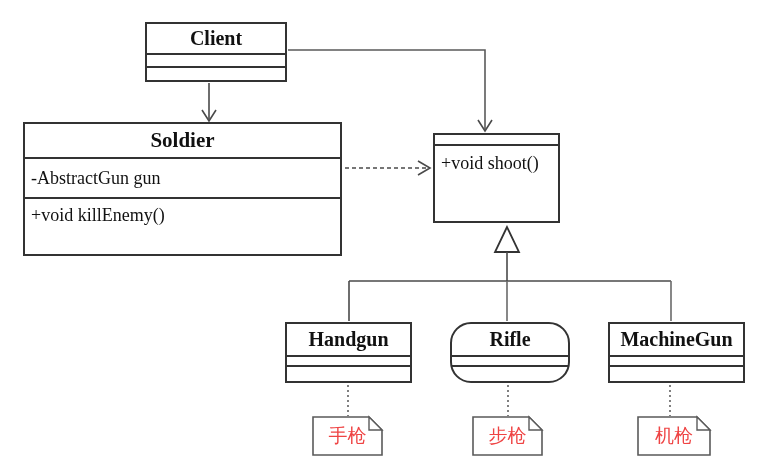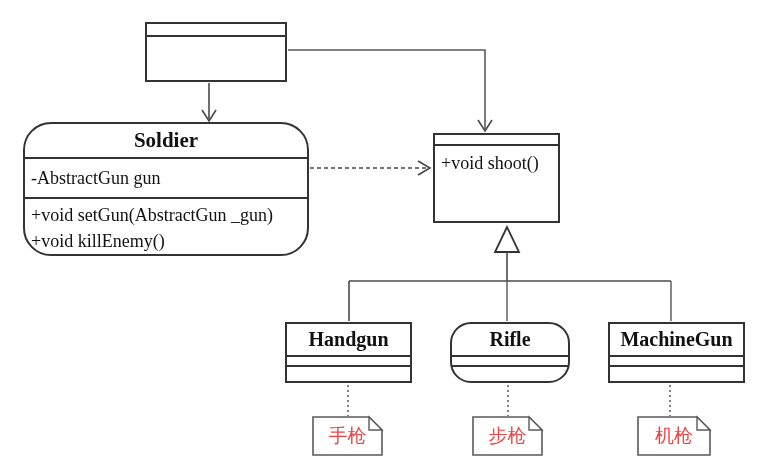--- a/index.html
+++ b/index.html
@@ -93,31 +93,31 @@
       <path d="M473,417 h56 l13,13 v25 h-69 z" fill="#ffffff" stroke="#5a5a5a" stroke-width="1.6"></path>
       <path d="M529,417 v13 h13 z" fill="#ffffff" stroke="#5a5a5a" stroke-width="1.4"></path>
     </g>
     <g>
       <path d="M638,417 h59 l13,13 v25 h-72 z" fill="#ffffff" stroke="#5a5a5a" stroke-width="1.6"></path>
       <path d="M697,417 v13 h13 z" fill="#ffffff" stroke="#5a5a5a" stroke-width="1.4"></path>
     </g>
   </svg>
 
   <div class="uml-class" style="left:145px;top:22px;width:142px;height:60px;">
+    <div class="uml-title" style="height:31px;line-height:28px;font-size:20px;">Client</div>
     <div class="uml-compart" style="height:13px;"></div>
     <div class="uml-compart last" style="height:12px;"></div>
   </div>
 
-  <div class="uml-class" style="left:23px;top:122px;width:286px;height:134px;border-radius:28px;">
+  <div class="uml-class" style="left:23px;top:122px;width:319px;height:134px;">
     <div class="uml-title" style="height:35px;line-height:33px;font-size:21px;">Soldier</div>
     <div class="uml-compart" style="height:40px;">
       <div class="uml-member" style="line-height:38px;">-AbstractGun gun</div>
     </div>
     <div class="uml-compart last" style="height:55px;padding-top:3px;">
-      <div class="uml-member">+void setGun(AbstractGun _gun)</div>
       <div class="uml-member">+void killEnemy()</div>
     </div>
   </div>
 
   <div class="uml-class" style="left:433px;top:133px;width:127px;height:90px;">
     <div class="uml-compart" style="height:11px;"></div>
     <div class="uml-compart last" style="height:38px;">
       <div class="uml-member" style="line-height:35px;font-size:18px;">+void shoot()</div>
     </div>
   </div>

